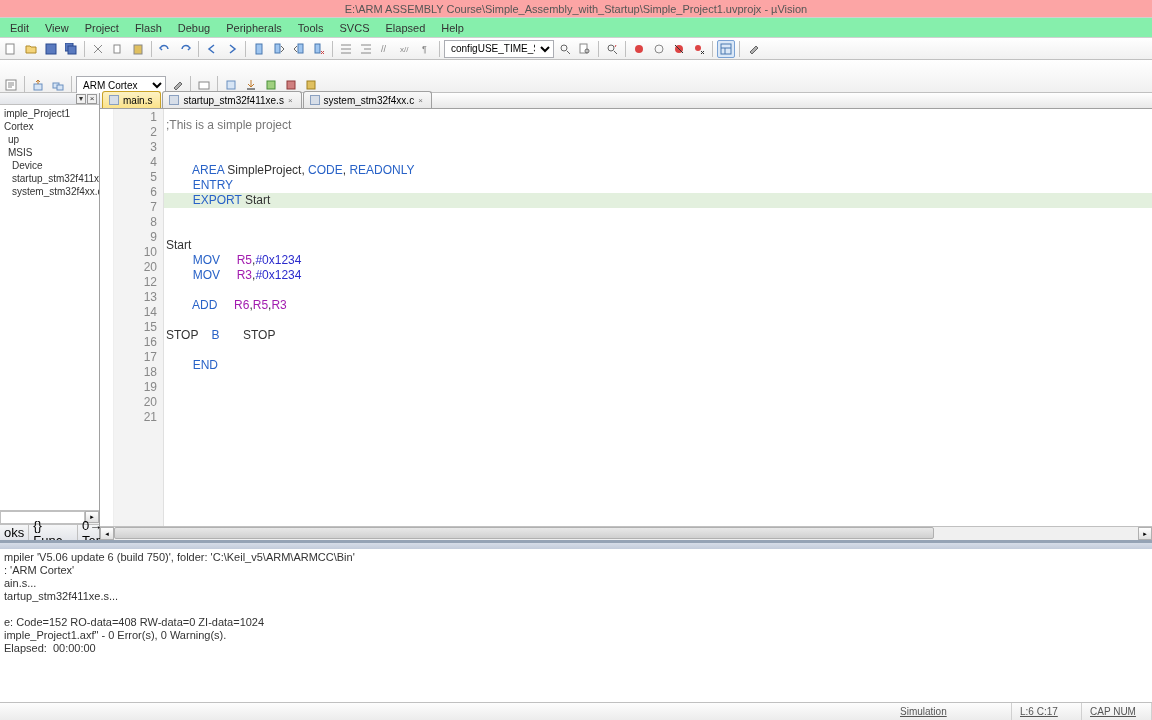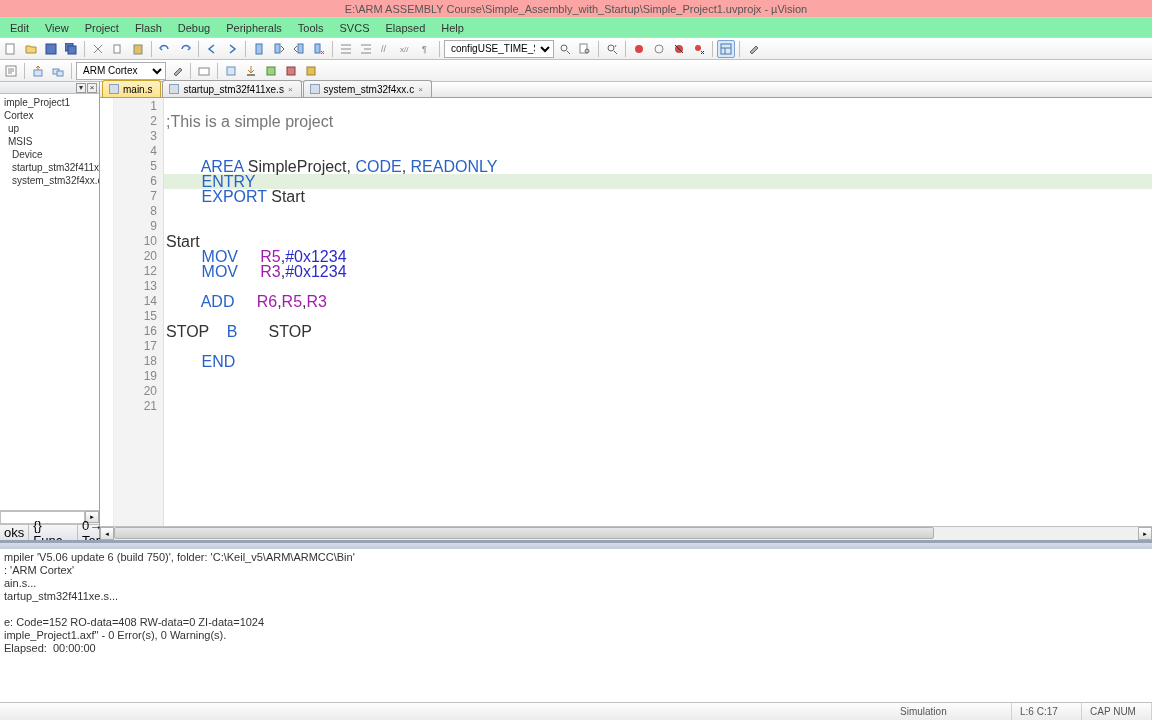--- a/index.html
+++ b/index.html
@@ -11,21 +11,21 @@
 
 .menubar { height: 20px; background: #86efac; border-bottom: 1px solid #d0d0d0; display: flex; align-items: center; padding-left: 2px; }
 .menubar span { padding: 2px 8px; cursor: default; color: #333; }
 
 
 .toolbar { height: 22px; background: linear-gradient(#fff,#f0f0f0); border-bottom: 1px solid #c0c0c0; display: flex; align-items: center; padding: 0 2px; gap: 2px; }
 .tb-btn { width: 18px; height: 18px; display: flex; align-items: center; justify-content: center; border: 1px solid transparent; border-radius: 2px; }
 .tb-sep { width: 1px; height: 16px; background: #c0c0c0; margin: 0 2px; }
 .tb-combo { height: 18px; font-size: 10px; border: 1px solid #abadb3; background: #fff; padding: 0 2px; }
 
-.toolbar2 { height: 22px; background: linear-gradient(#fff,#f0f0f0); border-bottom: 1px solid #c0c0c0; display: flex; align-items: center; padding: 0 2px; gap: 2px; }
+.toolbar2 { height: 22px; background: linear-gradient(#fff,#f0f0f0); border-bottom: 1px solid #c0c0c0; display: flex; padding: 16px 2px; gap: 2px; }
 
 
 .main { flex: 1; display: flex; min-height: 0; }
 
 
 .project-panel { width: 100px; border-right: 1px solid #a0a0a0; display: flex; flex-direction: column; background: #fff; }
 .proj-close { height: 12px; display: flex; justify-content: flex-end; align-items: center; padding-right: 2px; background: linear-gradient(#f5f6f7,#e3e5ea); border-bottom: 1px solid #c0c0c0; }
 .proj-close span { width: 10px; height: 10px; display: inline-flex; align-items: center; justify-content: center; font-size: 8px; color: #333; border: 1px solid #999; margin-left: 1px; background: #f0f0f0; }
 .proj-tree { flex: 1; overflow: hidden; font-size: 10px; padding: 2px 0; color: #333; }
 .proj-tree .node { padding: 1px 0 1px 4px; white-space: nowrap; cursor: default; }
@@ -41,42 +41,42 @@
 .editor-area { flex: 1; display: flex; flex-direction: column; min-width: 0; }
 .file-tabs { height: 16px; background: linear-gradient(#fff,#e8e8e8); border-bottom: 1px solid #a0a0a0; display: flex; align-items: flex-end; padding-left: 2px; }
 .file-tab { height: 17px; padding: 0 8px 0 6px; border: 1px solid #a0a0a0; border-bottom: none; border-radius: 3px 3px 0 0; margin-right: 1px; display: flex; align-items: center; gap: 4px; font-size: 10px; background: linear-gradient(#f8f8f8,#e8e8e8); cursor: default; }
 .file-tab.active { background: linear-gradient(#fdf2c4,#fbe28a); border-color: #c9a227; }
 .file-tab-icon { width: 10px; height: 10px; background: #d7dee8; border: 1px solid #8aa0c0; display: inline-block; }
 .file-tab-close { font-size: 8px; color: #777; }
 
 .editor-body { flex: 1; display: flex; background: #fff; min-height: 0; position: relative; }
 .gutter { width: 50px; background: #f3f3f3; border-right: 1px solid #e0e0e0; text-align: right; padding-right: 6px; font-family: "Courier New", monospace; font-size: 12px; color: #888; line-height: 15px; padding-top: 1px; }
 .breakpoint-strip { width: 14px; background: #fff; border-right: 1px solid #eee; }
-.code { flex: 1; font-family: "Courier New", monospace; font-size: 16px; line-height: 15px; white-space: pre; padding-top: 16px; padding-left: 2px; position: relative; overflow: hidden; color: #333; }
+.code { flex: 1; font-family: "Courier New", monospace; font-size: 12px; line-height: 15px; white-space: pre; padding-top: 1px; padding-left: 2px; position: relative; overflow: hidden; color: #333; margin-top: 8px; }
 .code .line { height: 15px; }
 .hl-line { position: absolute; left: 0; right: 0; height: 15px; background: #e3f0de; z-index: 0; }
 .code .line span { position: relative; z-index: 1; }
 .kw-blue { color: #2862c7; }
 .kw-green { color: #a21caf; }
 .kw-navy { color: #2b2bcc; }
 .comment { color: #777; }
 
 .editor-hscroll { height: 14px; background: #f0f0f0; border-top: 1px solid #c0c0c0; display: flex; }
 .editor-hscroll-arrow { width: 14px; border: 1px solid #b0b0b0; background: linear-gradient(#fff,#e0e0e0); display: flex; align-items: center; justify-content: center; font-size: 7px; }
 .editor-hscroll-track { flex: 1; background: #f0f0f0; }
 .editor-hscroll-thumb { width: 820px; height: 12px; margin: 0; background: linear-gradient(#e8e8e8,#d0d0d0); border: 1px solid #b0b0b0; border-radius: 2px; }
 
 
 .output { height: 162px; border-top: 3px solid #95a3b5; background: #fff; display: flex; flex-direction: column; }
 .output-header { height: 6px; background: linear-gradient(#d6dde8,#c3ccdb); }
 .output-text { flex: 1; font-family: Liberation Sans, sans-serif; font-size: 11px; line-height: 13px; padding: 2px 4px; white-space: pre; color: #333; overflow: hidden; }
 
 
 .statusbar { height: 18px; background: linear-gradient(#fdfdfd,#ececec); border-top: 1px solid #c0c0c0; display: flex; align-items: center; font-size: 10px; color: #555; }
-.statusbar .cell { padding: 0 8px; border-right: 1px solid #d0d0d0; height: 100%; display: flex; align-items: center; }
+.statusbar .cell { padding: 0 8px; border-right: 1px solid #d0d0d0; height: 100%; display: flex; align-items: center; text-decoration: underline; }
 .statusbar .spacer { flex: 1; }
 
 svg { display: block; }
 </style>
 </head>
 <body>
 
 <div class="titlebar">
   <span>E:\ARM ASSEMBLY Course\Simple_Assembly_with_Startup\Simple_Project1.uvprojx - µVision</span>
 </div>

